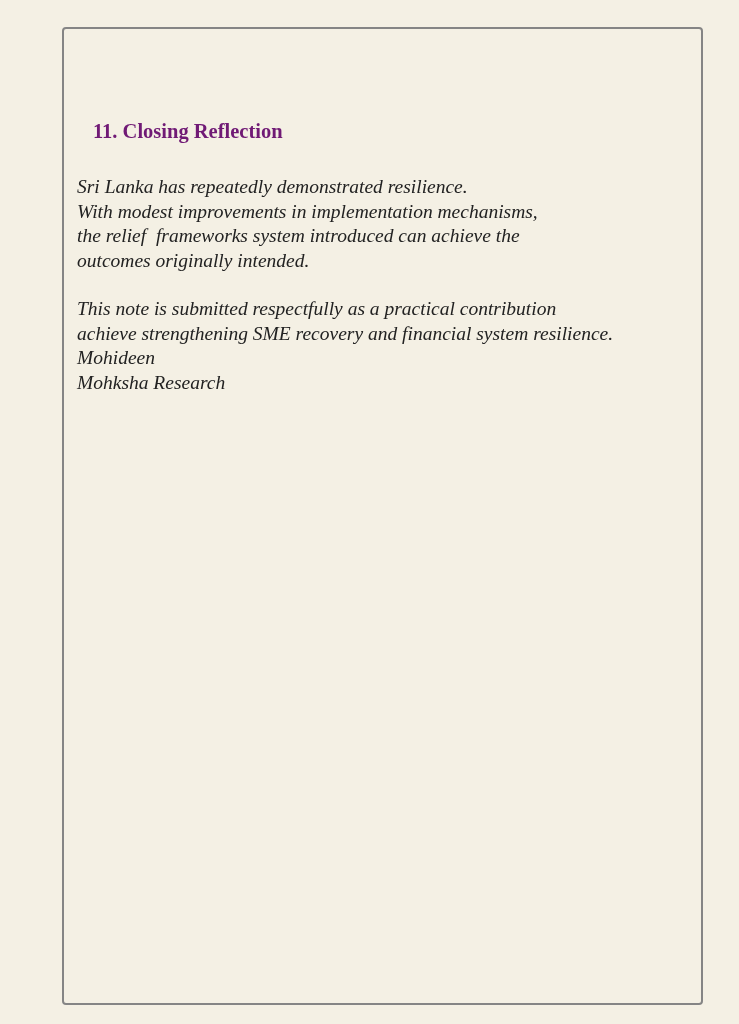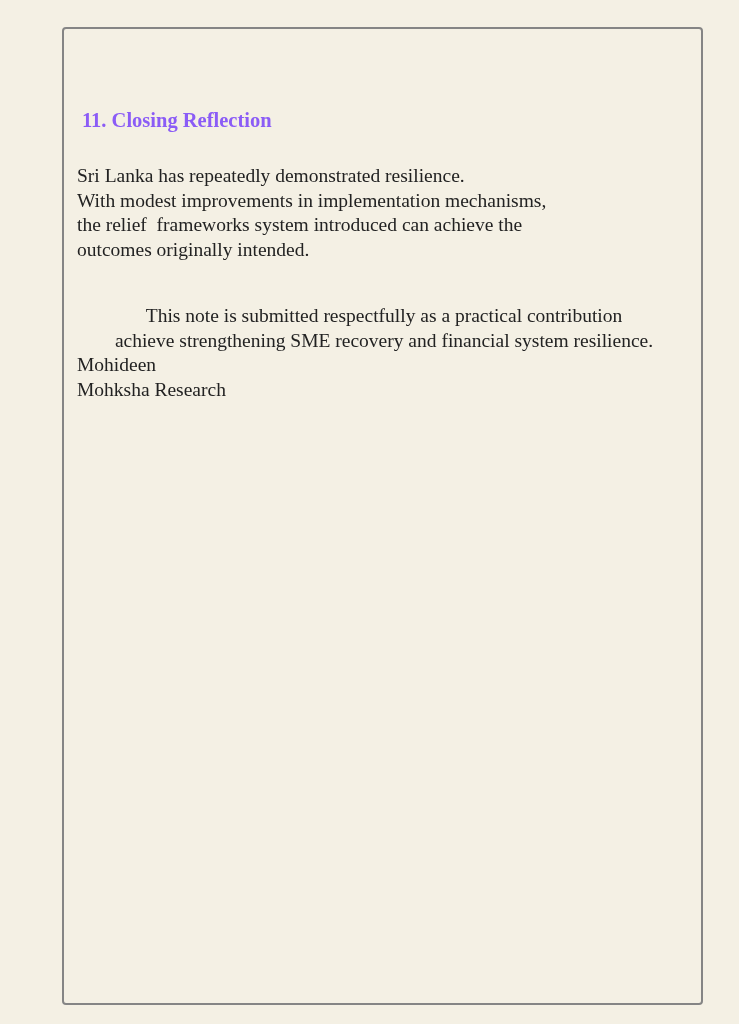--- a/index.html
+++ b/index.html
@@ -28,36 +28,36 @@
   }
   .content {
     position: absolute;
     left: 13px;
     top: 72px;
     right: 10px;
   }
   .section-title {
     font-size: 20.5px;
     font-weight: bold;
-    margin: 5px;
+    margin: 16px;
     line-height: 28px;
-    color: #8b5cf6;
+    color: #701a75;
     font-family: Liberation Serif, serif;
   }
   .para {
     font-size: 19.5px;
     line-height: 24.5px;
     margin: 0;
     color: #222;
   }
-  .para .line { display: block; white-space: nowrap; }
+  .para .line { display: block; white-space: nowrap; font-style: italic; }
   .bold { font-weight: bold; color: #111; }
   .p1 { margin-top: 30px; }
   .p2 { margin-top: 24px; }
-  .p3 { margin-top: 42px; text-align: center; }
+  .p3 { margin-top: 24px; }
   .sig { }
 </style>
 </head>
 <body>
 
 <div class="page-frame">
   <div class="content">
     <h2 class="section-title">11. Closing Reflection</h2>
 
     <p class="para p1">

